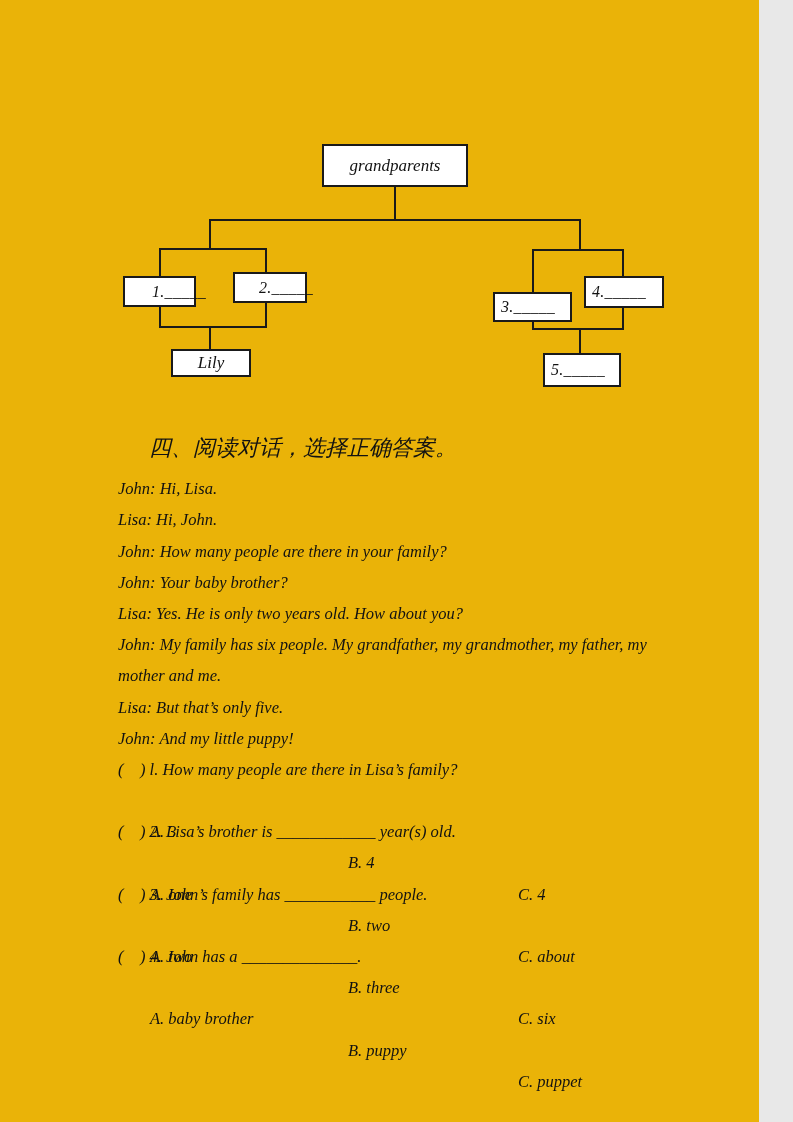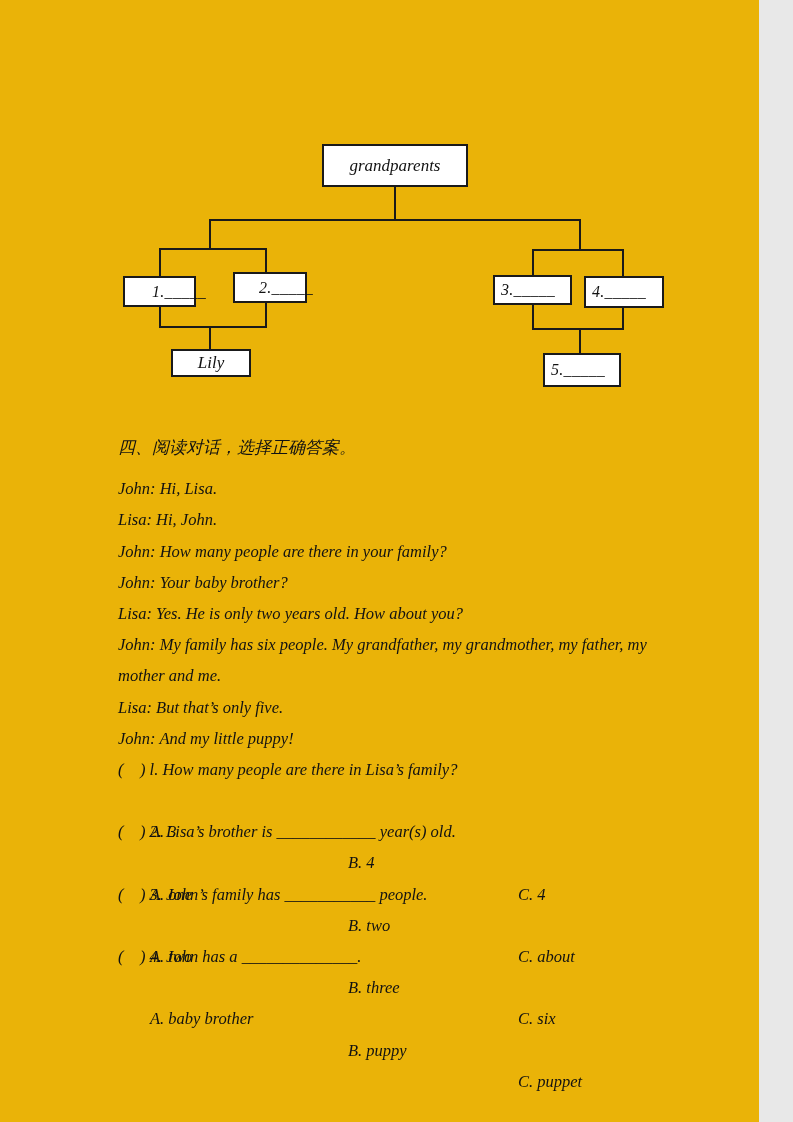--- a/index.html
+++ b/index.html
@@ -40,22 +40,23 @@
   }
   .tb-line {
     height: 31.2px;
     line-height: 31.2px;
     white-space: pre;
   }
   .tb-heading {
     height: 31.2px;
     line-height: 31.2px;
     margin-bottom: 10px;
-    font-size: 17px;
+    font-size: 22px;
     white-space: pre;
+    margin-left: 31px;
   }
   .opt-row { position: relative; }
   .opt-a { position: absolute; left: 32px;  white-space: pre; }
   .opt-b { position: absolute; left: 230px; white-space: pre; }
   .opt-c { position: absolute; left: 400px; white-space: pre; }
 </style>
 </head>
 <body>
 
 <div class="page">
@@ -70,21 +71,21 @@
     <div class="loop" style="left:532px; top:249px; width:92px;  height:81px;"></div>
     <div class="tline" style="left:209px; top:326px; width:2px;  height:24px;"></div>
     <div class="tline" style="left:579px; top:328px; width:2px;  height:26px;"></div>
 
     <div class="dbox centered" style="left:322px; top:144px; width:146px; height:43px;">grandparents</div>
 
     <div class="dbox blank" style="left:123px; top:276px; width:73px; height:31px;padding-left:27px;">1._____</div>
 
     <div class="dbox blank" style="left:233px; top:272px; width:74px; height:31px;padding-left:24px;">2._____</div>
 
-    <div class="dbox blank" style="left:493px; top:275px; width:79px; height:30px;">3._____</div>
+    <div class="dbox blank" style="left:493px; top:292px; width:79px; height:30px;">3._____</div>
 
     <div class="dbox blank" style="left:584px; top:276px; width:80px; height:32px;">4._____</div>
 
     <div class="dbox centered" style="left:171px; top:349px; width:80px; height:28px;">Lily</div>
 
     <div class="dbox blank" style="left:543px; top:353px; width:78px; height:34px;">5._____</div>
   </div>
 
   <div class="textblock">
 

